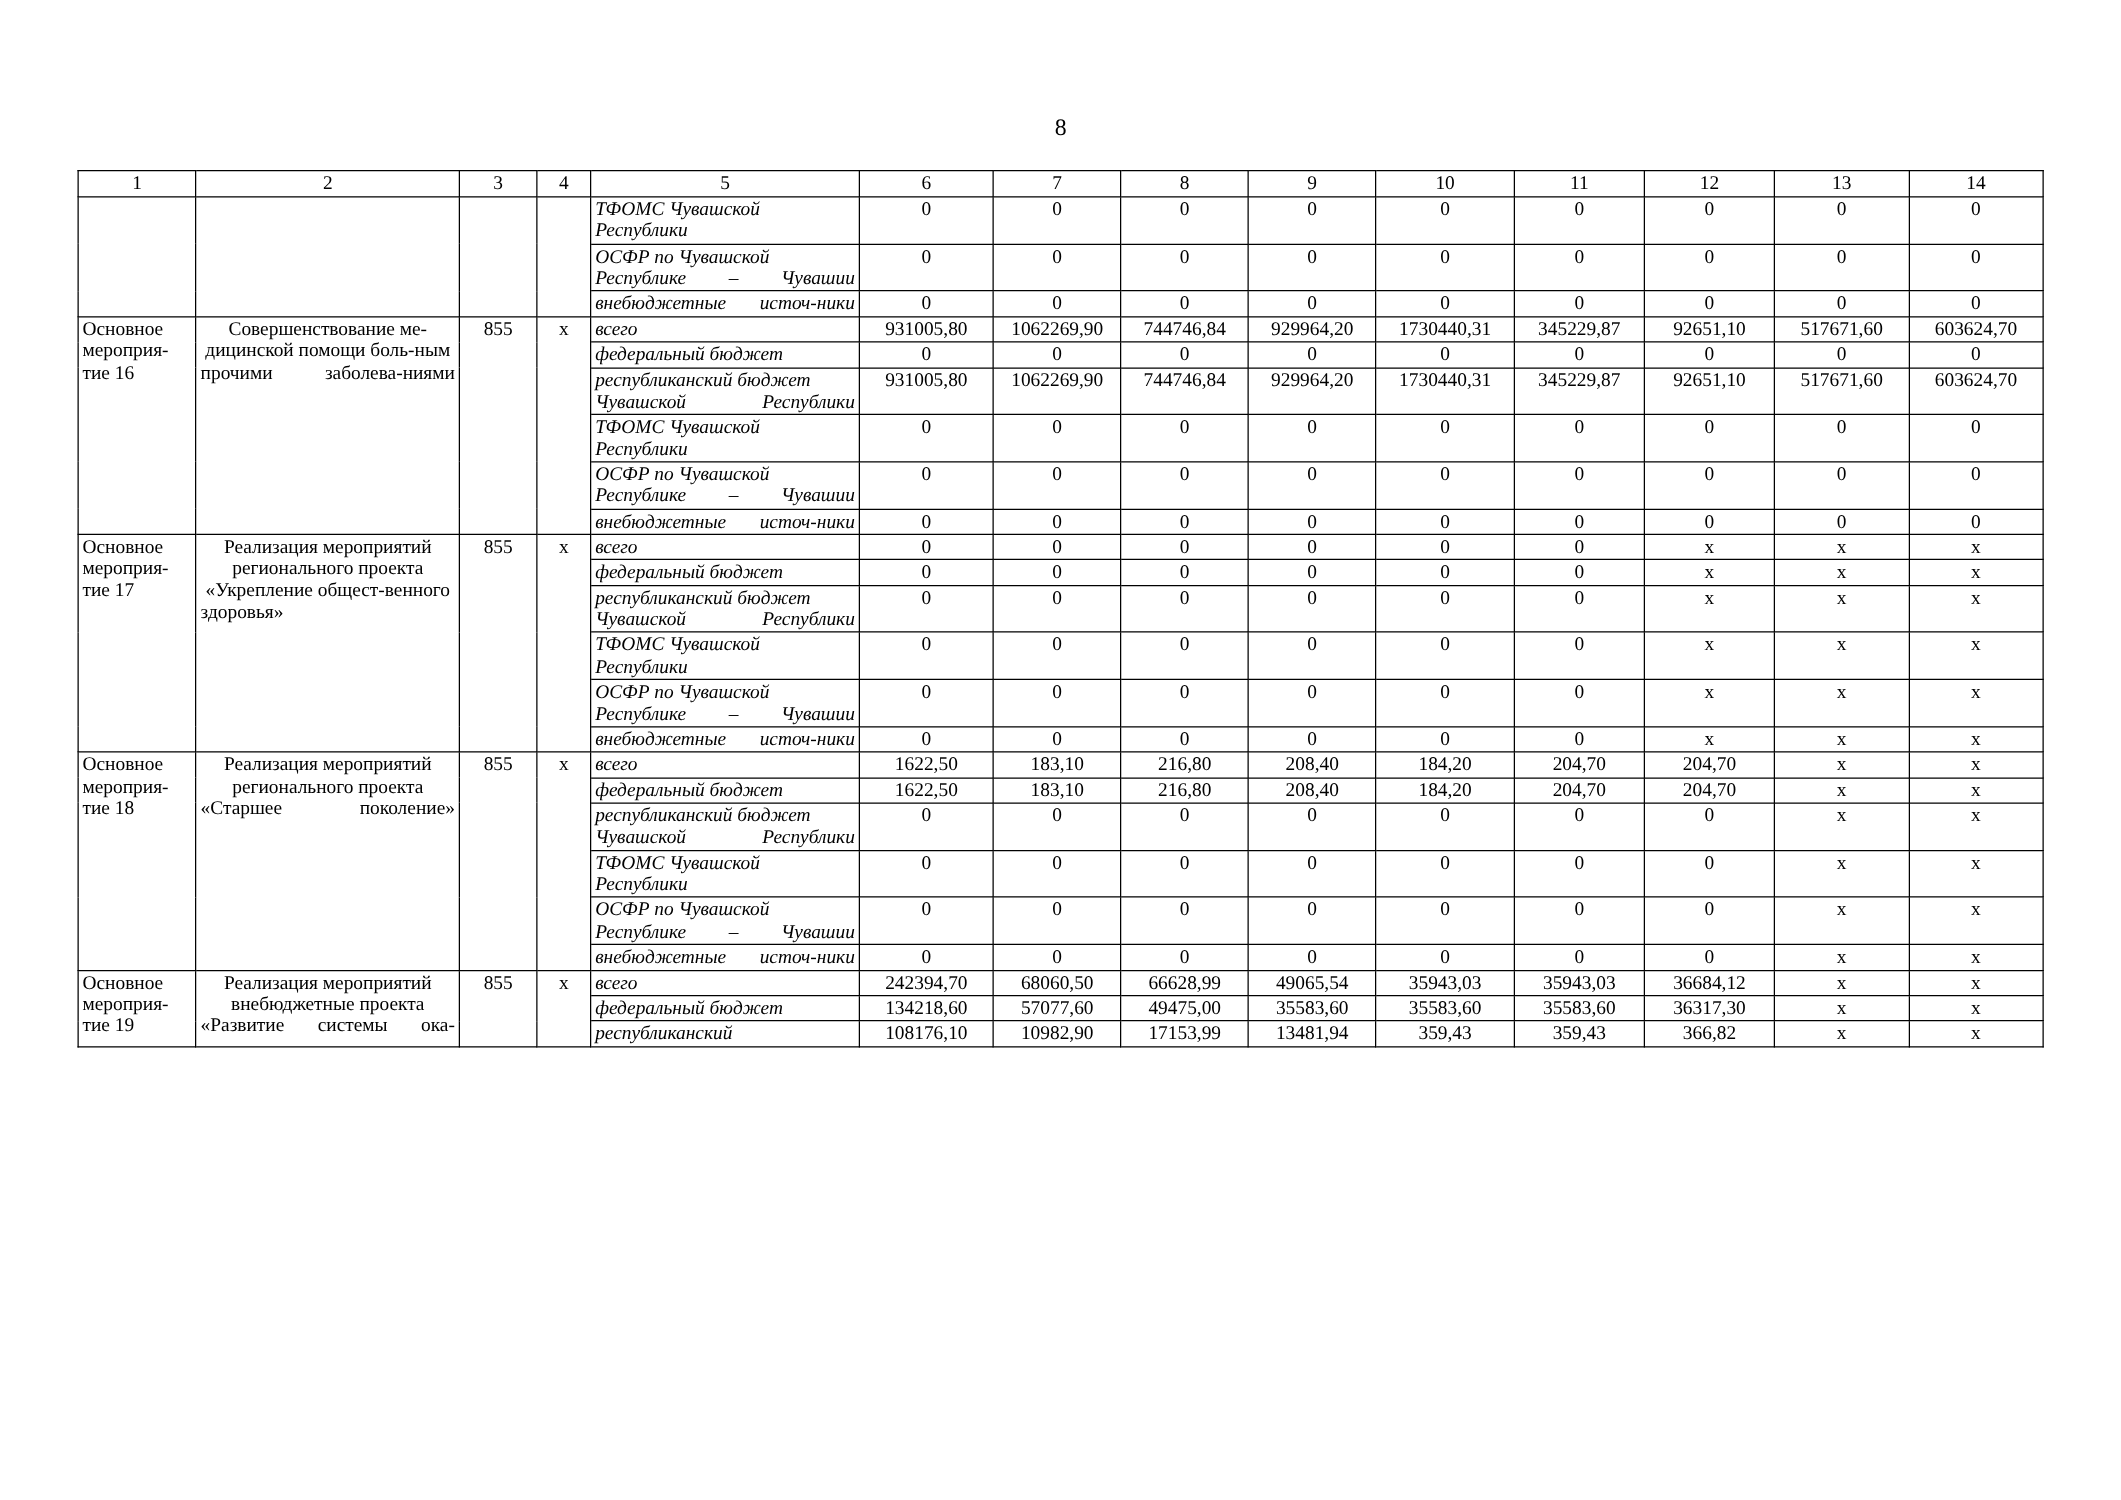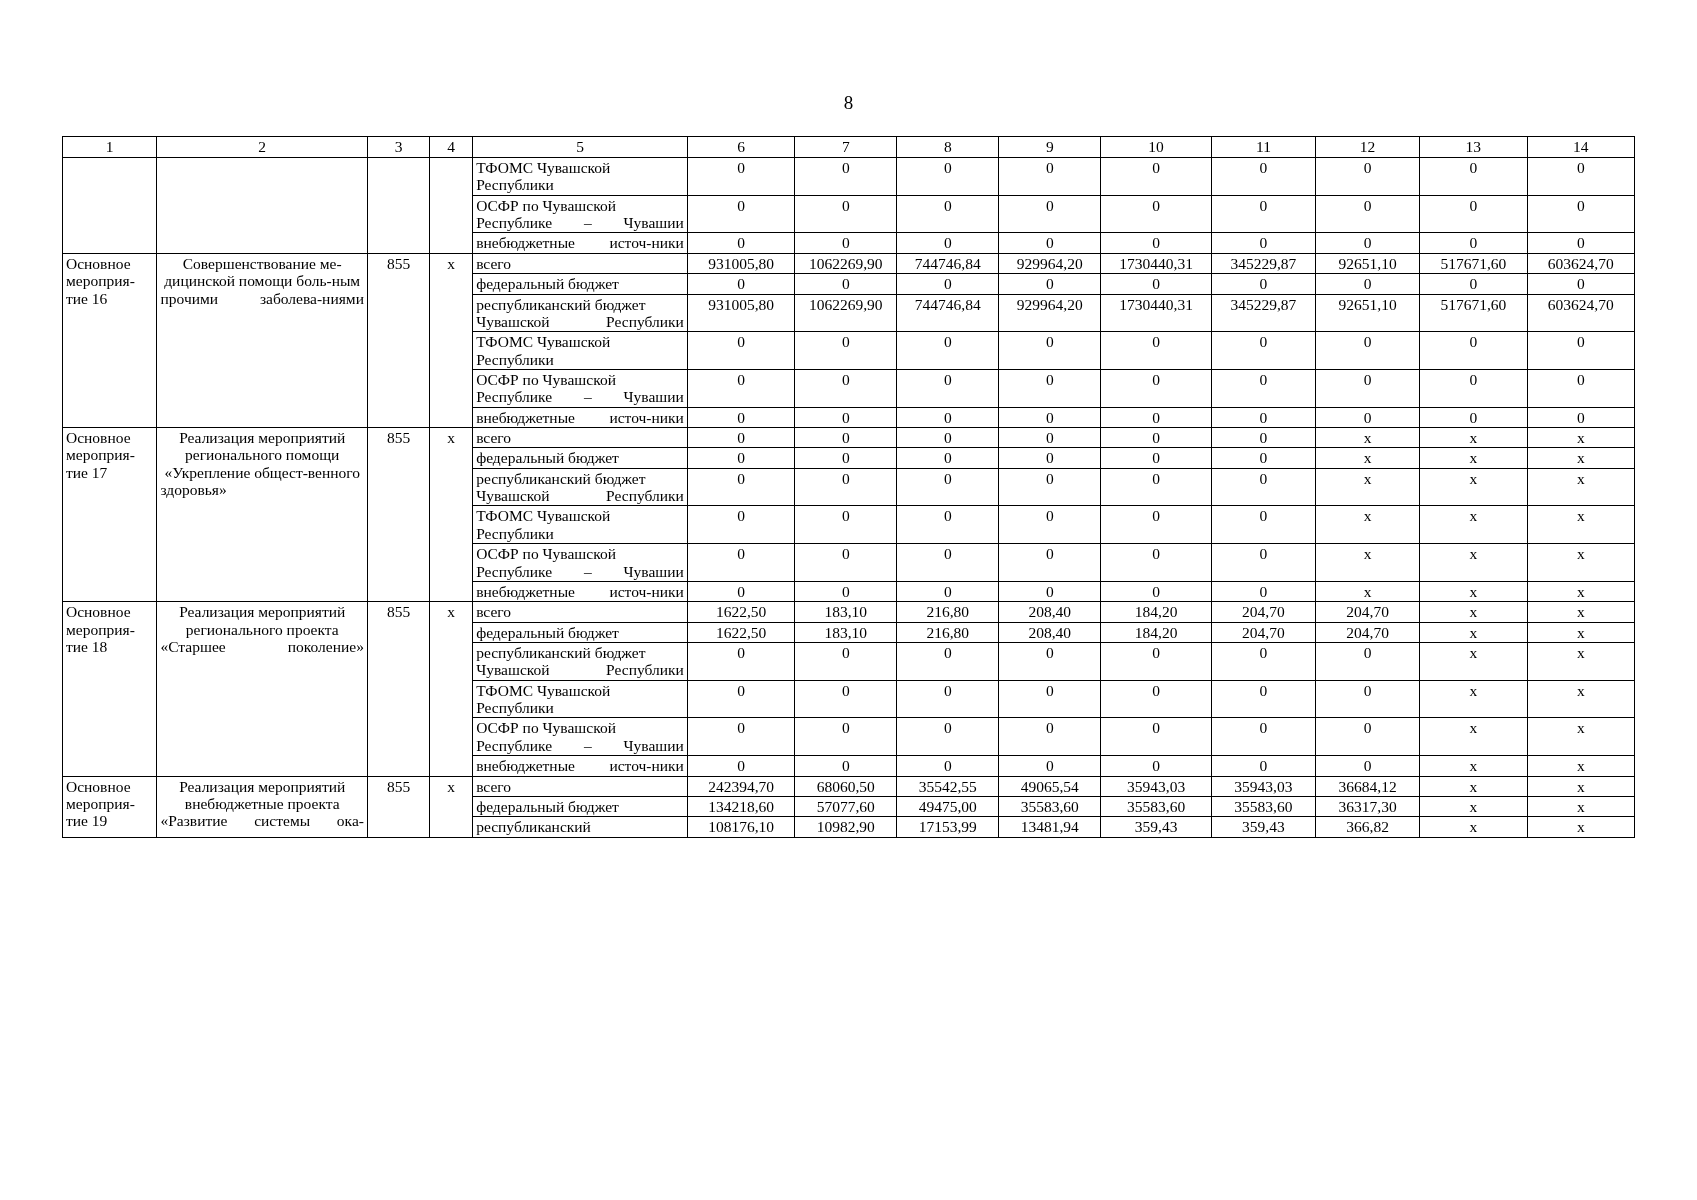--- a/index.html
+++ b/index.html
@@ -49,20 +49,21 @@
     padding: 0 2px 1px 2px;
     font-size: 15.5px;
   }
   .num { text-align: center; }
   .srcname {
     text-align: left;
     text-align-last: justify;
     padding-left: 5px;
     padding-right: 6px;
     white-space: normal;
+    font-style: italic;
   }
   .srcname.noj { text-align-last: left; }
   .rowlabel {
     text-align: left;
     padding-left: 5px;
     padding-right: 4px;
     text-align-last: left;
   }
   .measure {
     text-align: center;
@@ -225,21 +226,21 @@
             <td class="num">0</td>
             <td class="num">0</td>
             <td class="num">0</td>
             <td class="num">0</td>
             <td class="num">0</td>
             <td class="num">0</td>
             <td class="num">0</td>
           </tr>
           <tr>
             <td class="rowlabel tall" rowspan="6">Основное мероприя-тие 17</td>
-            <td class="measure tall" rowspan="6">Реализация мероприятий регионального помощи «Укрепление общест-венного здоровья»</td>
+            <td class="measure tall" rowspan="6">Реализация мероприятий регионального проекта «Укрепление общест-венного здоровья»</td>
             <td class="num tall" rowspan="6">855</td>
             <td class="num tall" rowspan="6">x</td>
             <td class="srcname noj">всего</td>
             <td class="num">0</td>
             <td class="num">0</td>
             <td class="num">0</td>
             <td class="num">0</td>
             <td class="num">0</td>
             <td class="num">0</td>
             <td class="num">x</td>
@@ -383,21 +384,21 @@
             <td class="num">x</td>
           </tr>
           <tr>
             <td class="rowlabel tall" rowspan="3">Основное мероприя-тие 19</td>
             <td class="measure tall" rowspan="3">Реализация мероприятий внебюджетные проекта «Развитие системы ока-</td>
             <td class="num tall" rowspan="3">855</td>
             <td class="num tall" rowspan="3">x</td>
             <td class="srcname noj">всего</td>
             <td class="num">242394,70</td>
             <td class="num">68060,50</td>
-            <td class="num">35542,55</td>
+            <td class="num">66628,99</td>
             <td class="num">49065,54</td>
             <td class="num">35943,03</td>
             <td class="num">35943,03</td>
             <td class="num">36684,12</td>
             <td class="num">x</td>
             <td class="num">x</td>
           </tr>
           <tr>
             <td class="srcname noj">федеральный бюджет</td>
             <td class="num">134218,60</td>

